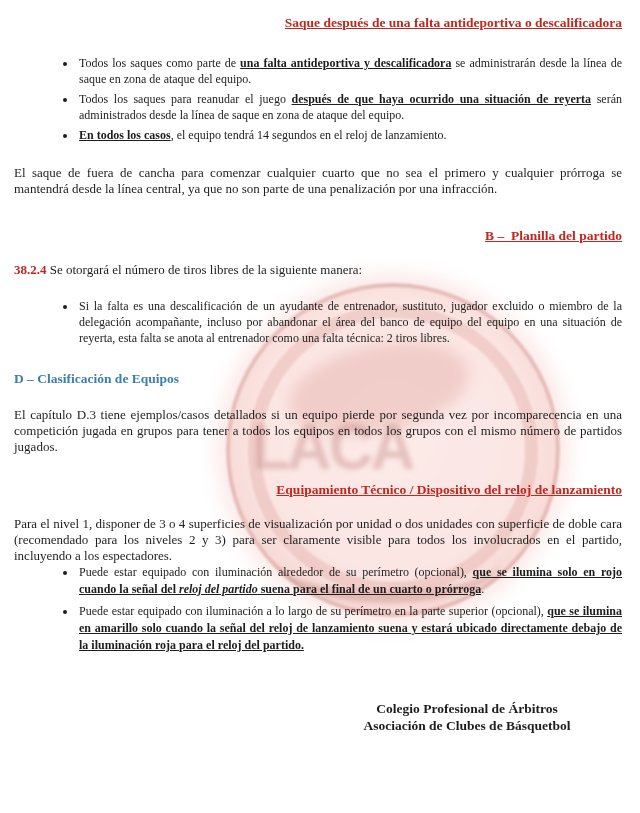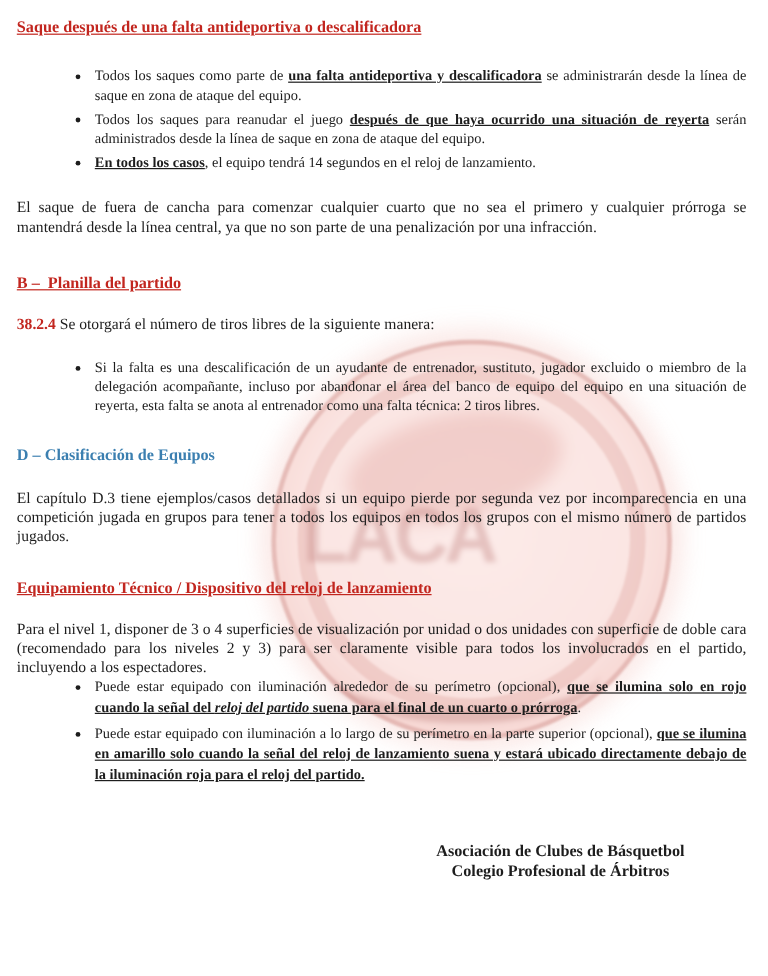--- a/index.html
+++ b/index.html
@@ -48,21 +48,21 @@
   .content{
     position:relative;z-index:1;
     padding:8px 18px 0 14px;
     box-sizing:border-box;width:640px;
   }
   .body-text{font-size:13px;line-height:16px;text-align:justify;}
   p{margin:0;}
   .heading{
     font-size:13.5px;font-weight:bold;line-height:17px;
   }
-  .heading.red{color:var(--red);text-decoration:underline;}
+  .heading.red{color:var(--red);text-decoration:underline;text-align:right;}
   .heading.blue{color:var(--blue);}
   .h1{margin:6px 0 0 0;}
   .h2{margin:30px 0 0 0;white-space:pre-wrap;}
   .h3{margin:24px 0 16px 0;}
   .h4{margin:26px 0 0 0;}
   .para1{margin-top:22px;}
   .para-rule{margin-top:18px;}
   .para2{margin-top:20px;}
   .para3{margin-top:18px;}
   .rule-num{color:var(--red);font-weight:bold;}
@@ -120,18 +120,18 @@
     <div class="heading red h4">Equipamiento Técnico / Dispositivo del reloj de lanzamiento</div>
 
     <p class="body-text para3">Para el nivel 1, disponer de 3 o 4 superficies de visualización por unidad o dos unidades con superficie de doble cara (recomendado para los niveles 2 y 3) para ser claramente visible para todos los involucrados en el partido, incluyendo a los espectadores.</p>
 
     <ul class="list3">
       <li><span>Puede estar equipado con iluminación alrededor de su perímetro (opcional), </span><span style="font-weight: bold; text-decoration: underline;">que se ilumina solo en rojo cuando la señal del </span><span style="font-weight: bold; text-decoration: underline; font-style: italic;">reloj del partido</span><span style="font-weight: bold; text-decoration: underline;"> suena para el final de un cuarto o prórroga</span><span>.</span></li>
       <li><span>Puede estar equipado con iluminación a lo largo de su perímetro en la parte superior (opcional), </span><span style="font-weight: bold; text-decoration: underline;">que se ilumina en amarillo solo cuando la señal del reloj de lanzamiento suena y estará ubicado directamente debajo de la iluminación roja para el reloj del partido.</span></li>
     </ul>
 
     <div class="footer">
+      <div>Colegio Profesional de Árbitros</div>
       <div>Asociación de Clubes de Básquetbol</div>
-      <div>Colegio Profesional de Árbitros</div>
     </div>
 
   </div>
 </div>
 
 </body></html>

